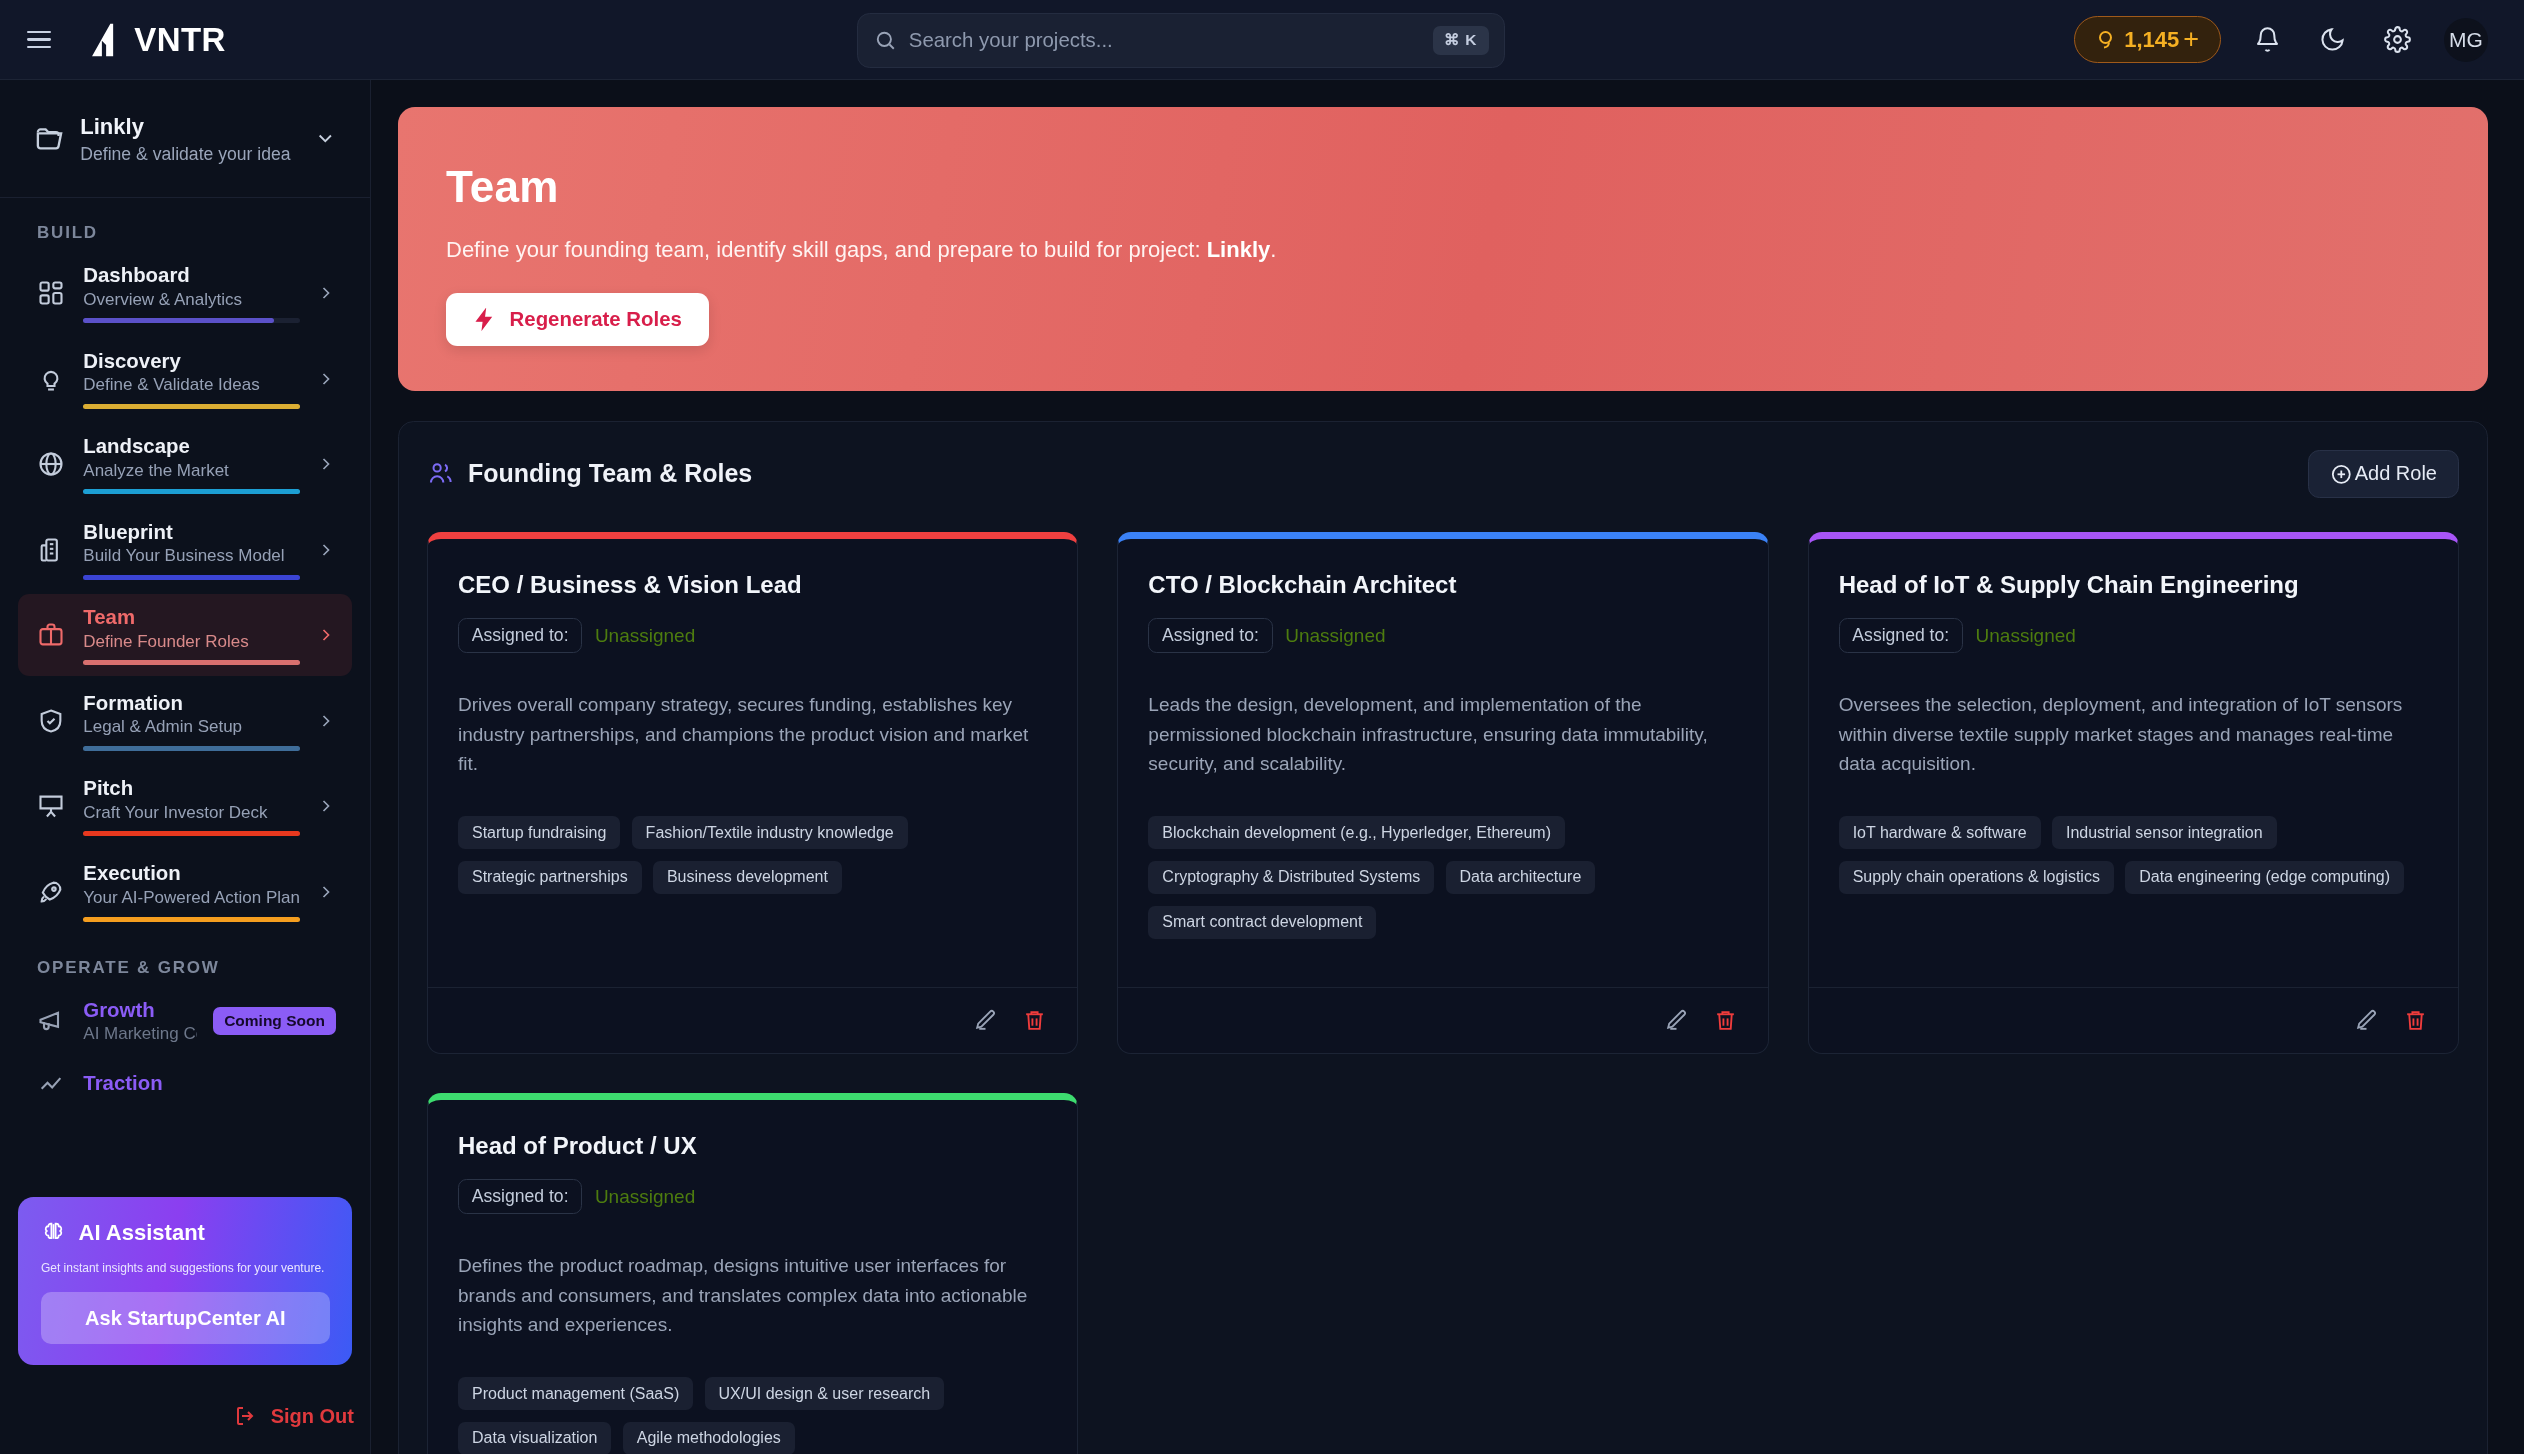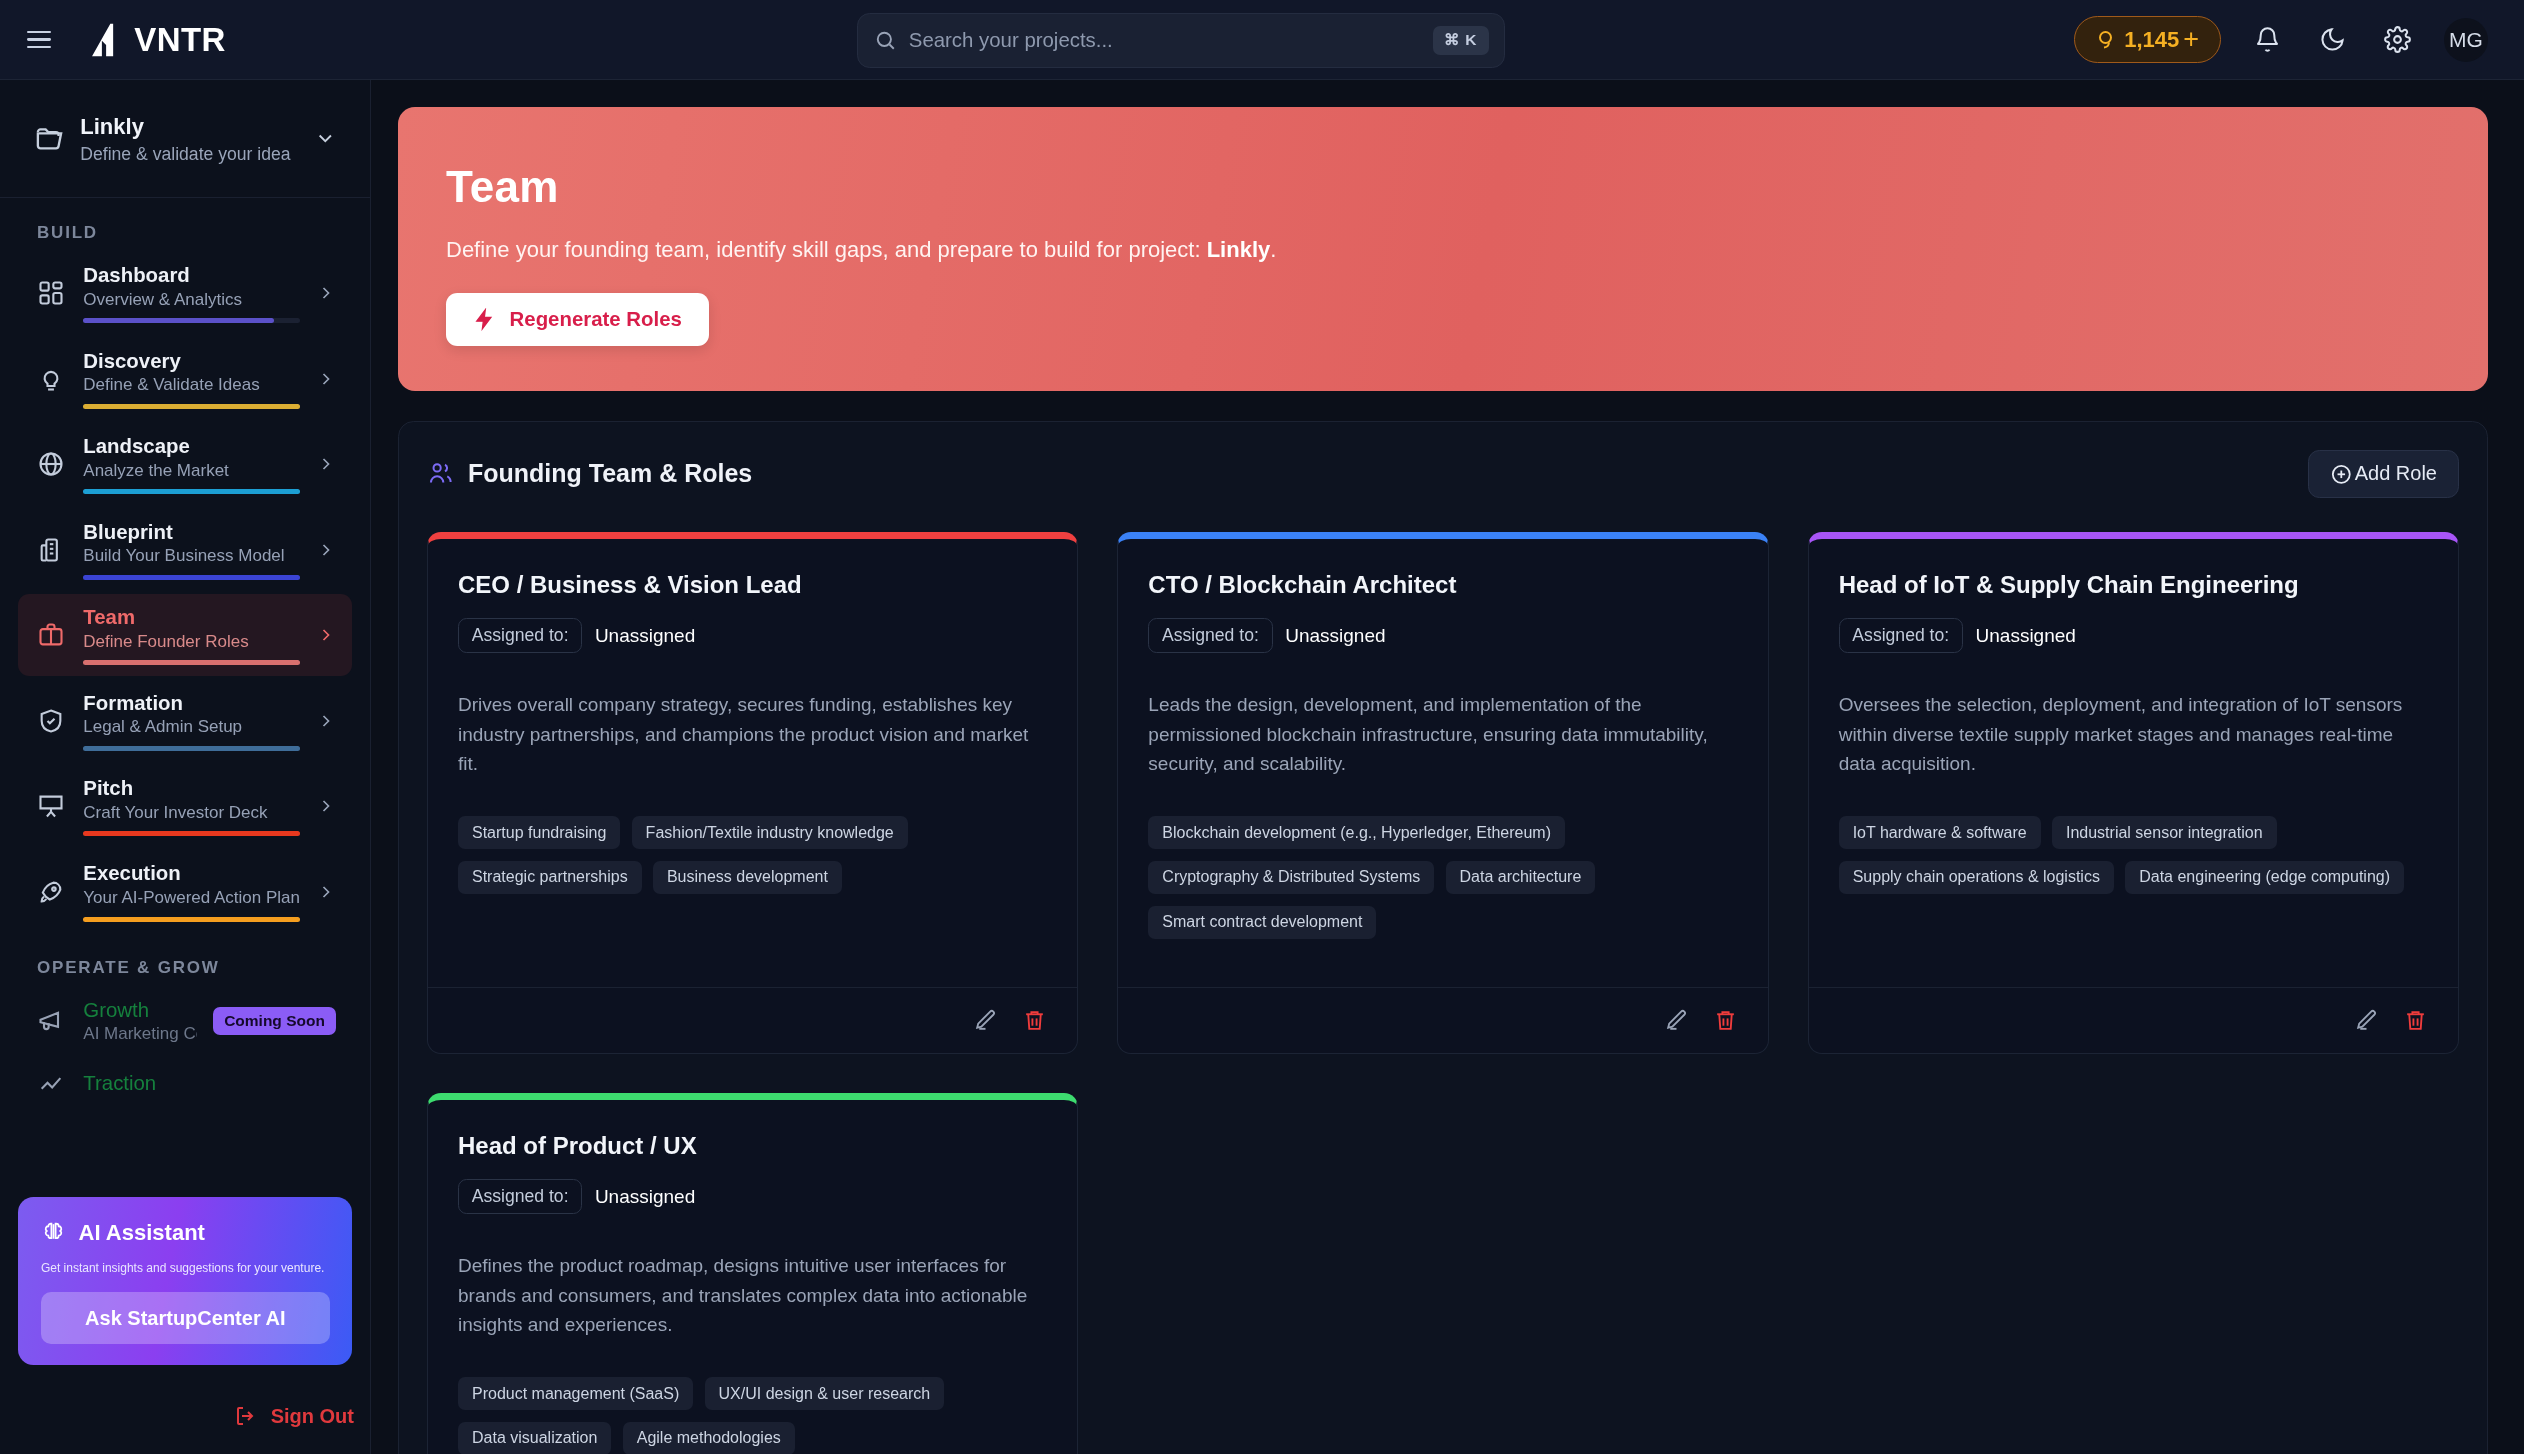--- a/index.html
+++ b/index.html
@@ -89,21 +89,21 @@
   .navtxt .t2 { font-size:17px; color:#96a1b6; margin-top:2.1px; white-space:nowrap; overflow:hidden; }
   .navitem.active .navtxt .t2 { color:#d98a8a; }
   .bartrack { height:5px; border-radius:2.8px; background:#1b2132; margin-top:8.5px; width:100%; }
   .barfill { height:100%; border-radius:2.8px; }
   .chev { flex:0 0 21px; display:flex; align-items:center; justify-content:center; }
 
   .soonbadge {
     background:#8b5cf6; color:#15092c; font-size:15.5px; font-weight:700;
     border-radius:7px; padding:5px 11.3px; white-space:nowrap;
   }
-  .navitem.dim .navtxt .t1 { color:#15803d; font-weight:400; }
+  .navitem.dim .navtxt .t1 { color:#8b5cf6; font-weight:700; }
   .navitem.dim .navtxt .t2 { color:#6d778a; }
 
   .aicard {
     position:absolute; left:18.3px; bottom:90px; width:334px;
     border-radius:15.5px; padding:22.6px 22.6px 21px 22.6px;
     background:linear-gradient(100deg,#7c5cf0 0%,#8b3ff0 45%,#3b5bf5 100%);
   }
   .aicard .hd { display:flex; align-items:center; gap:12.7px; font-size:22px; font-weight:700; color:#fff; }
   .aicard .desc { font-size:12px; color:#eae6ff; margin-top:14px; line-height:1.38; }
   .aibtn {
@@ -151,21 +151,21 @@
     border-top-width:7px; border-top-style:solid;
     display:flex; flex-direction:column; min-height:522px; overflow:hidden;
   }
   .rcard .inner { padding:31px 30px 7px 30px; flex:1; display:flex; flex-direction:column; }
   .rtitle { font-size:24px; font-weight:600; color:#f2f5fa; line-height:1.25; }
   .assignrow { display:flex; align-items:center; gap:12.7px; margin-top:18.3px; }
   .assignpill {
     border:1.4px solid #2a3346; border-radius:8.5px; padding:6.3px 12.7px;
     font-size:17.6px; color:#c3ccdb;
   }
-  .assignval { font-size:19px; color:#ffffff; font-weight:500; }
+  .assignval { font-size:19px; color:#4d7c0f; font-weight:500; }
   .rdesc { font-size:19px; line-height:1.55; color:#9aa4b7; margin-top:37px; }
   .tags { display:flex; flex-wrap:wrap; gap:11.3px; margin-top:37px; }
   .tag { background:#1a2031; border-radius:7px; padding:7.8px 14px; font-size:16px; color:#cdd5e3; white-space:nowrap; }
   .rfoot { border-top:1.4px solid #1b2232; padding:20px 30px; display:flex; justify-content:flex-end; gap:24px; margin-top:auto; }
   .acticon { cursor:pointer; display:flex; align-items:center; justify-content:center; }
 </style>
 </head>
 <body>
 
 <div class="app">

